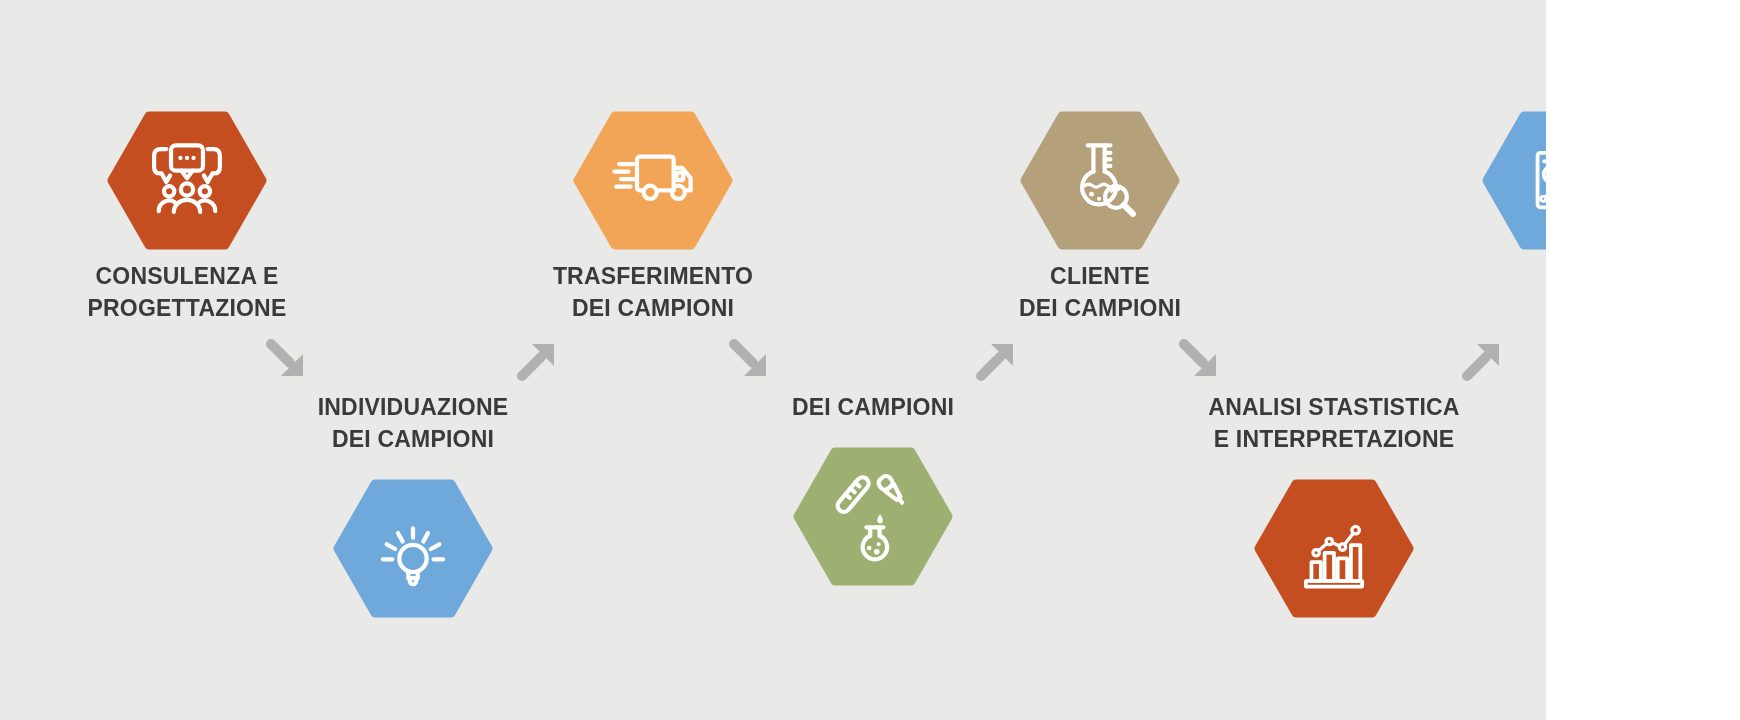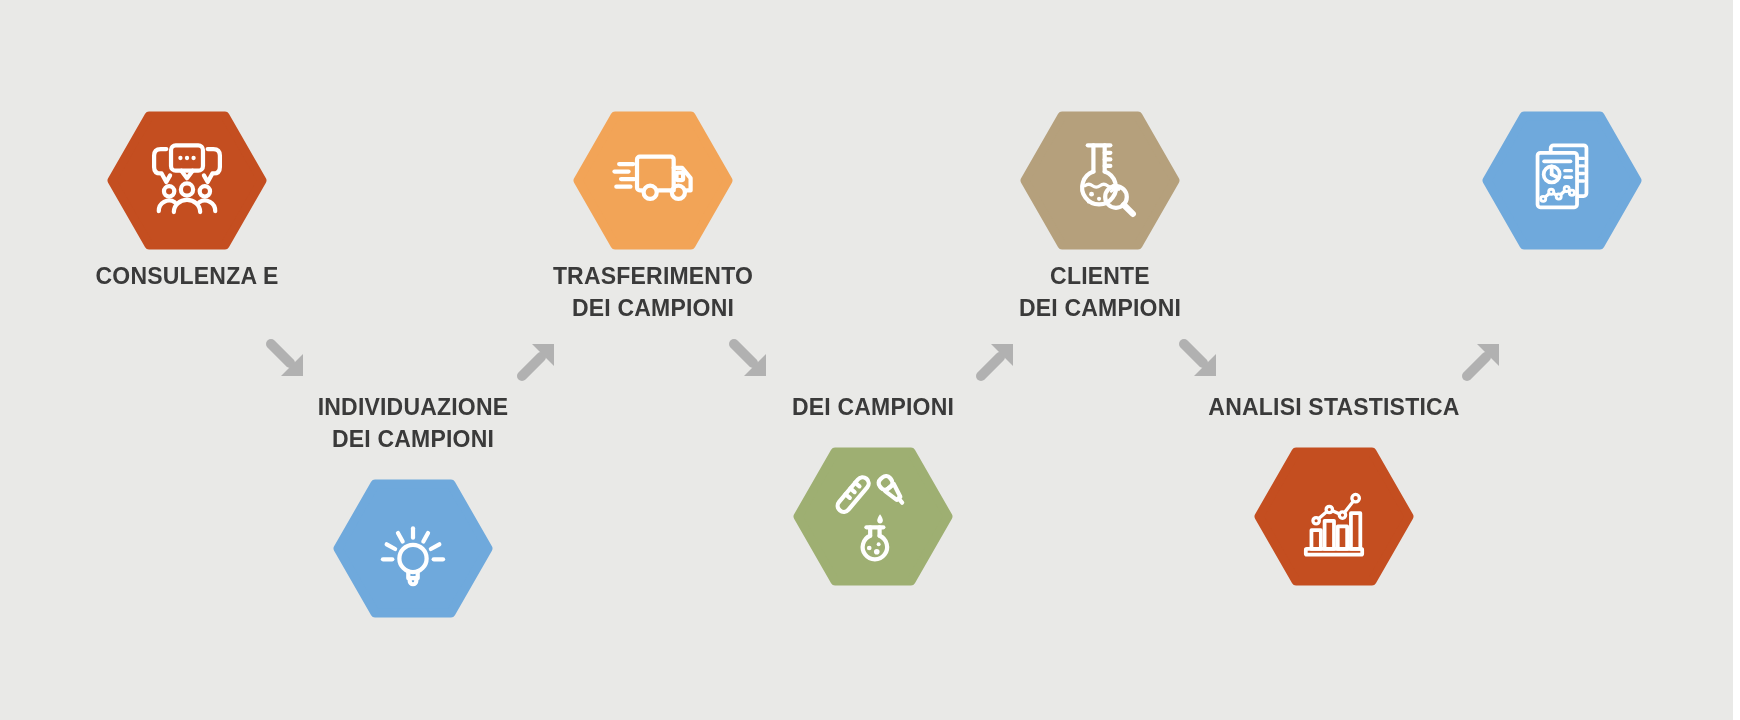--- a/index.html
+++ b/index.html
@@ -1,19 +1,19 @@
 <!DOCTYPE html>
 <html><head>
 <meta charset="utf-8">
 <style>
   html, body { margin: 0; padding: 0; }
   body { font-family: "Liberation Sans", sans-serif; }
   .canvas {
     position: relative;
-    width: 1733px;
+    width: 1546px;
     height: 720px;
     background: var(--bg, #e9e9e7);
     overflow: hidden;
   }
   .step {
     position: absolute;
     width: 320px;
     display: flex;
     flex-direction: column;
     align-items: center;
@@ -85,20 +85,21 @@
         <circle cx="31" cy="61" r="5.5"></circle>
         <circle cx="69" cy="61" r="5.5"></circle>
         <path d="M20 82 a11 11 0 0 1 17 -9.5"></path>
         <path d="M80 82 a11 11 0 0 0 -17 -9.5"></path>
         <circle cx="50" cy="59" r="6.5"></circle>
         <path d="M36 83 a14 13 0 0 1 28 0"></path>
       </svg>
     </div>
     <div class="label">
       <div>CONSULENZA E</div>
+      <div>PROGETTAZIONE</div>
     </div>
   </div>
 
   <div class="arrow" style="left:264px">
     <svg viewBox="0 0 46 46">
         <path class="shaft" d="M7 7 L26 26"></path>
         <path class="head" d="M39 17 L39 39 L17 39 Z"></path>
       </svg>
   </div>
 
@@ -234,20 +235,21 @@
   <div class="arrow" style="left:1177px">
     <svg viewBox="0 0 46 46">
         <path class="shaft" d="M7 7 L26 26"></path>
         <path class="head" d="M39 17 L39 39 L17 39 Z"></path>
       </svg>
   </div>
 
   <div class="step row-bottom" style="left: 1174px; --c: #c44e20;">
     <div class="label">
       <div>ANALISI STASTISTICA</div>
+      <div>E INTERPRETAZIONE</div>
     </div>
     <div class="hex-wrap">
       <svg class="hex-bg" viewBox="0 0 160 139">
         <polygon points="42,5 118,5 155,69.5 118,134 42,134 5,69.5"></polygon>
       </svg>
       <svg class="icon" viewBox="0 0 100 100" fill="none" stroke="#fff" stroke-width="4" stroke-linecap="round" stroke-linejoin="round">
         <rect x="20" y="84" width="60" height="6" rx="1"></rect>
         <rect x="26" y="64" width="10" height="20"></rect>
         <rect x="40" y="54" width="10" height="30"></rect>
         <rect x="54" y="60" width="10" height="24"></rect>

